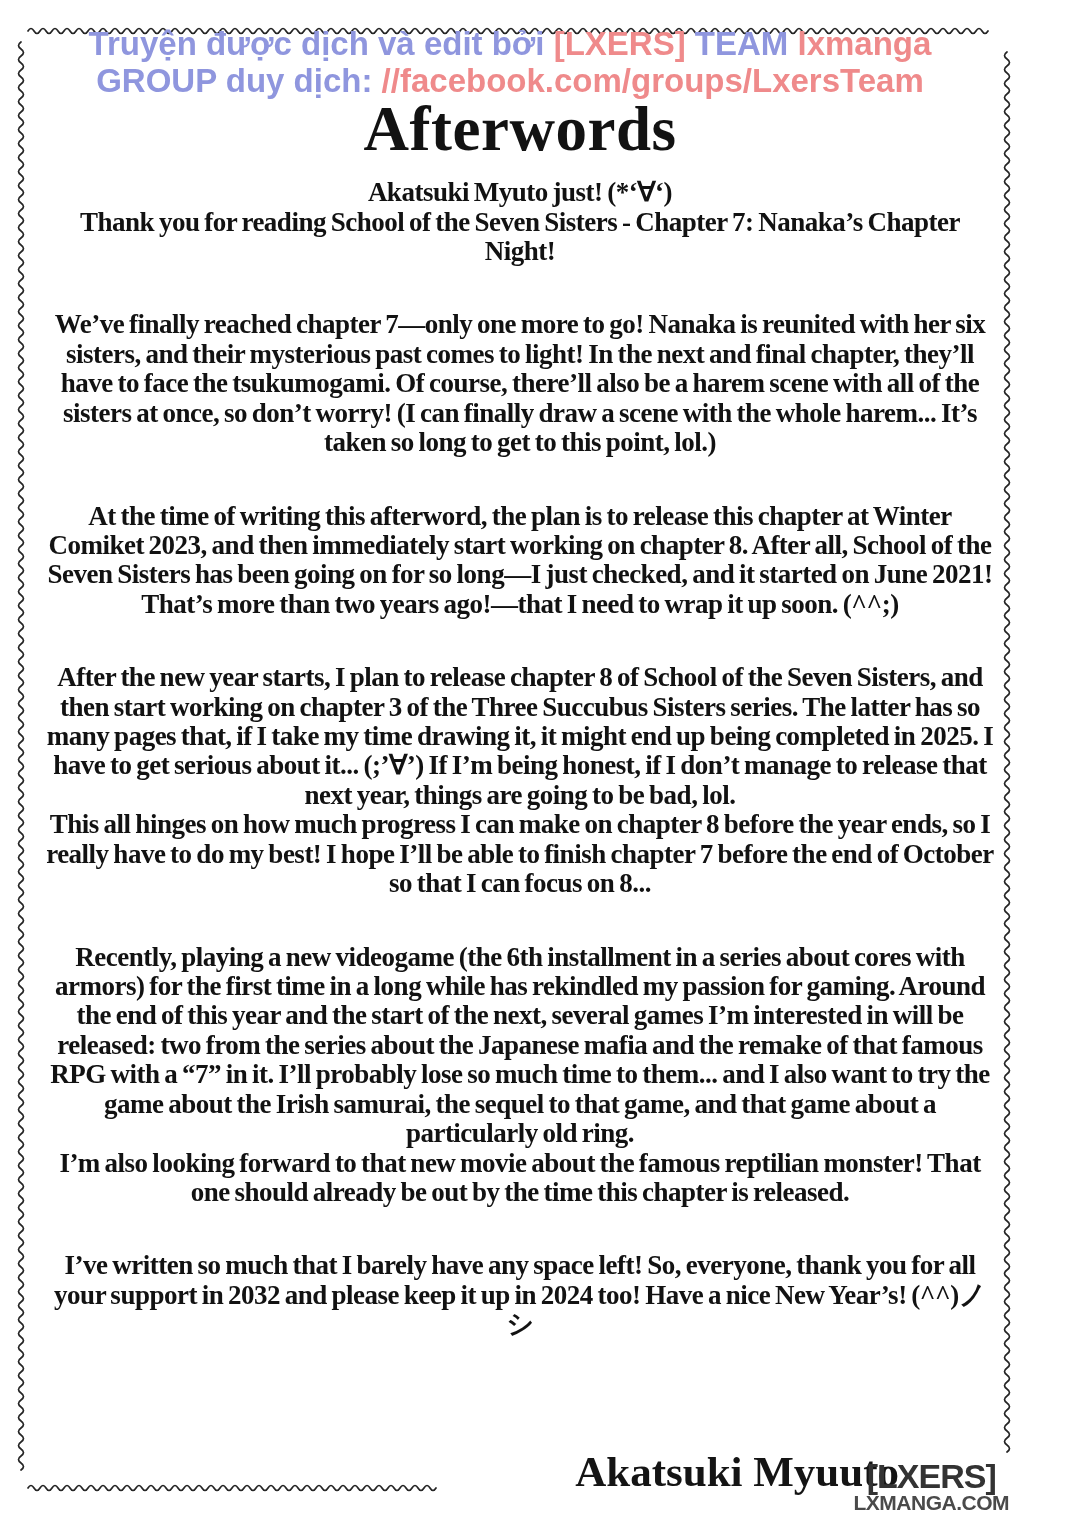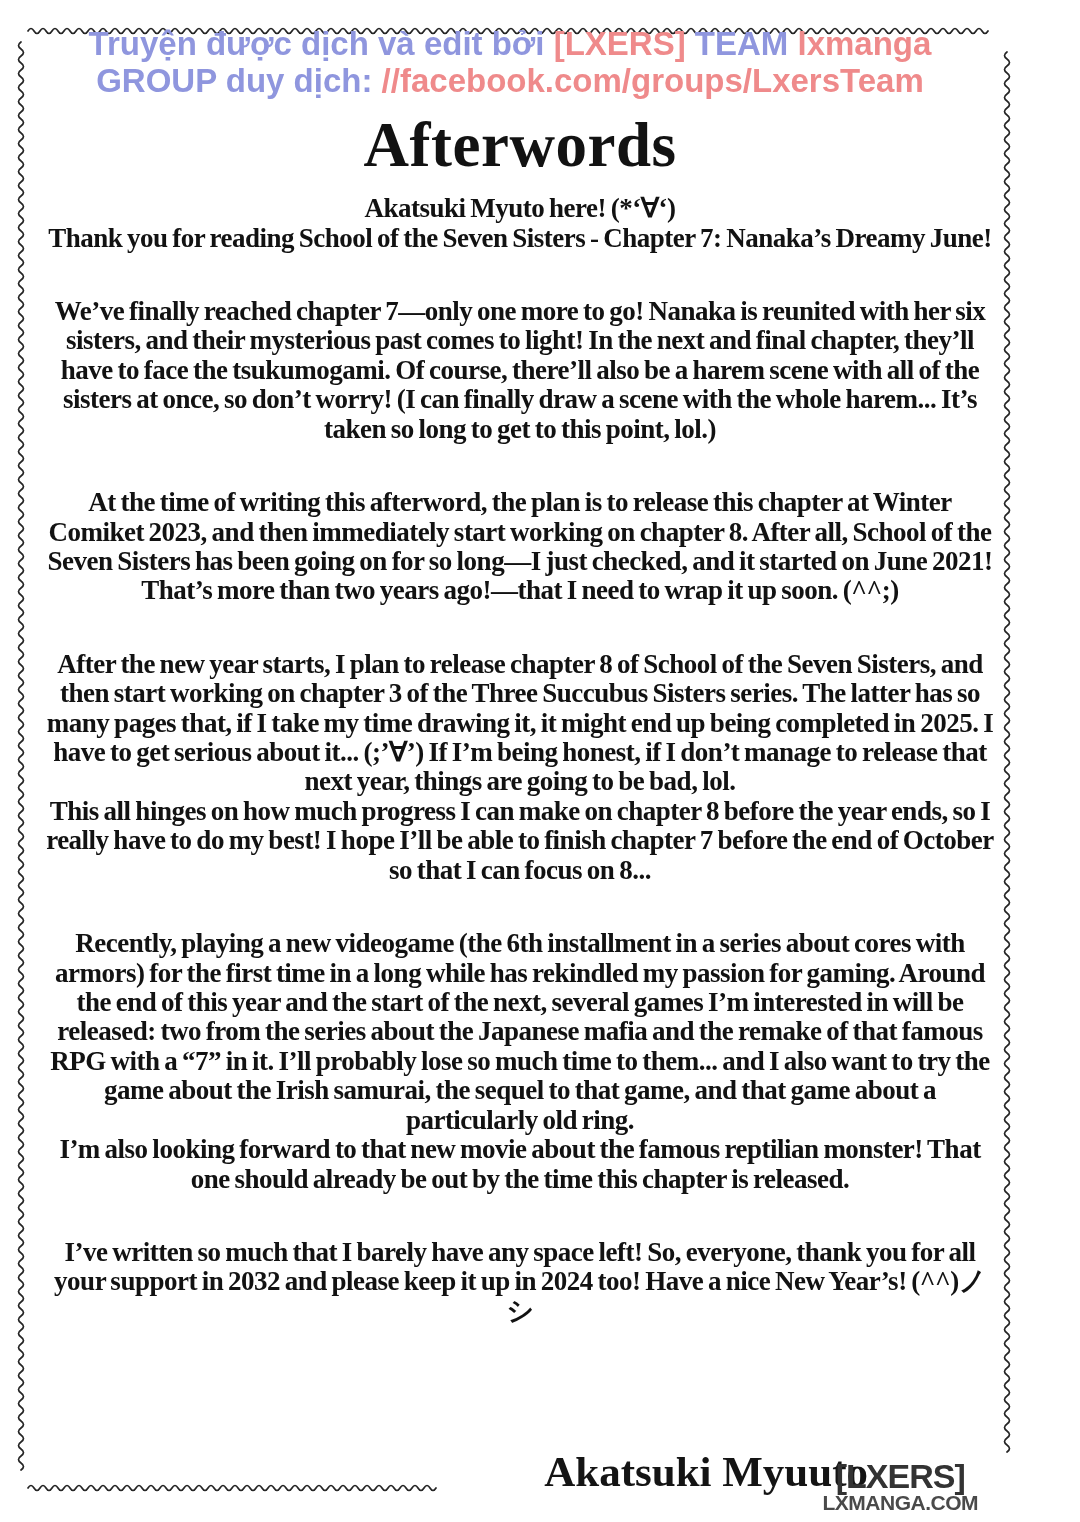--- a/index.html
+++ b/index.html
@@ -2,20 +2,21 @@
 <html><head>
 <meta charset="utf-8">
 <style>
   html,body{margin:0;padding:0;background:#ffffff;}
   .page{
     position:relative;
     width:1016px;height:1522px;
     background:#ffffff;
     overflow:hidden;
     font-family:"Liberation Serif", serif;
+    padding-left:31px;
   }
   #border-svg{position:absolute;left:0;top:0;width:1080px;height:1522px;pointer-events:none;}
   #border-svg path{fill:none;stroke:#242424;stroke-width:1.7;stroke-linecap:round;}
 
   
   .watermark-top{
     position:absolute;top:26px;left:0;width:1020px;
     text-align:center;
     font-family:"Liberation Sans", sans-serif;
     font-weight:bold;
@@ -24,21 +25,21 @@
   }
   .wm-blue{color:#8f96de;}
   .wm-pink{color:#ef8a8b;}
 
   
   .content{
     position:absolute;top:96px;left:44px;width:952px;
     text-align:center;color:#121212;font-weight:700;
   }
   .page-title{
-    margin:16px;
+    margin:0;
     font-size:63px;line-height:1.05;
     font-weight:700;letter-spacing:0.5px;
   }
   .intro{margin-top:16px;}
   .body-text{
     font-size:27px;line-height:1.09;
     letter-spacing:-0.5px;word-spacing:-1.5px;
   }
   .block{margin-top:44px;}
   .content p{margin:0;}
@@ -78,22 +79,22 @@
     </div>
     <div>
       <span class="wm-blue">GROUP duy dịch: </span><span class="wm-pink">//facebook.com/groups/LxersTeam</span>
     </div>
   </div>
 
   <div class="content">
     <h1 class="page-title">Afterwords</h1>
 
     <div class="intro body-text">
-      <p>Akatsuki Myuto here! (*‘∀‘)</p>
-      <p>Thank you for reading School of the Seven Sisters - Chapter 7: Nanaka’s Dreamy June!</p>
+      <p>Akatsuki Myuto just! (*‘∀‘)</p>
+      <p>Thank you for reading School of the Seven Sisters - Chapter 7: Nanaka’s Chapter Night!</p>
     </div>
 
     <div class="block body-text">
       <p>We’ve finally reached chapter 7—only one more to go! Nanaka is reunited with her six sisters, and their mysterious past comes to light! In the next and final chapter, they’ll have to face the tsukumogami. Of course, there’ll also be a harem scene with all of the sisters at once, so don’t worry! (I can finally draw a scene with the whole harem... It’s taken so long to get to this point, lol.)</p>
     </div>
 
     <div class="block body-text">
       <p>At the time of writing this afterword, the plan is to release this chapter at Winter Comiket 2023, and then immediately start working on chapter 8. After all, School of the Seven Sisters has been going on for so long—I just checked, and it started on June 2021! That’s more than two years ago!—that I need to wrap it up soon. (^^;)</p>
     </div>
 

